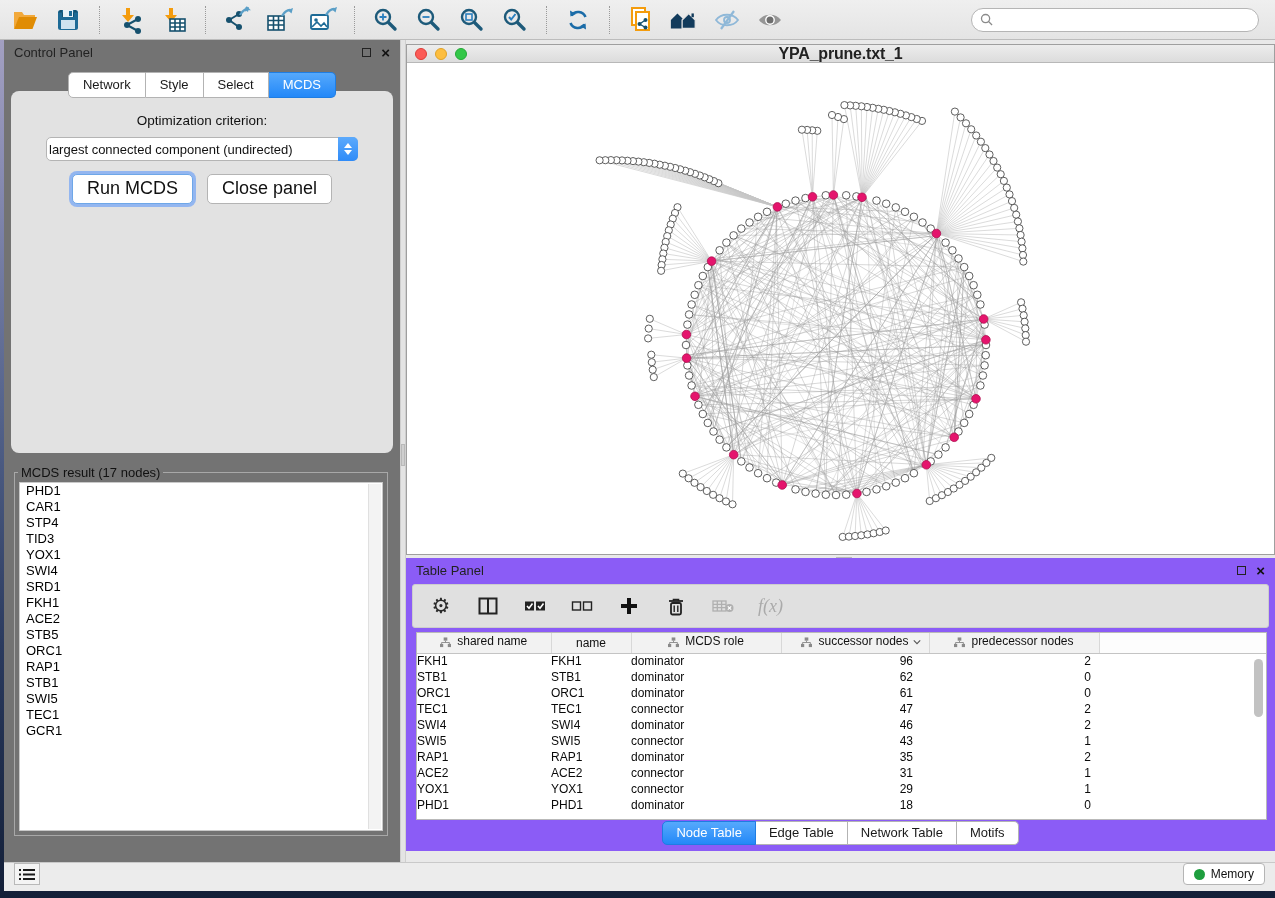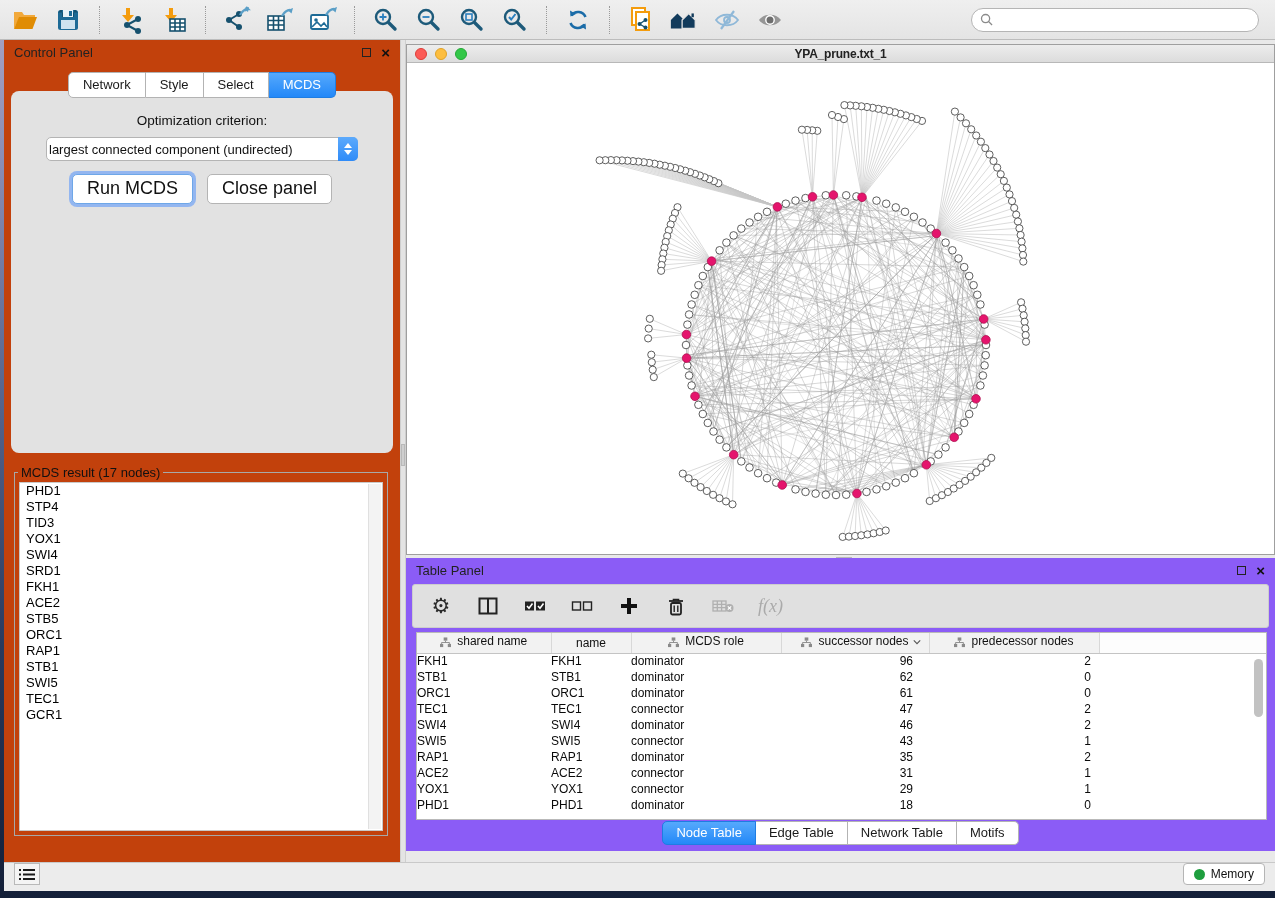--- a/index.html
+++ b/index.html
@@ -16,21 +16,21 @@
   .tbtn { width:30px; height:28px; display:flex; align-items:center; justify-content:center; cursor:default; }
   .tsep { width:1px; height:28px; border-left:1px dotted #9a9a9a; margin:0 3px; }
   .search-wrap { margin-left:auto; margin-right:6px; width:288px; height:24px; background:#fff;
     border:1px solid #b5b5b5; border-radius:13px; display:flex; align-items:center; padding:0 8px; gap:5px; }
   .search-wrap input { border:none; outline:none; flex:1; font-size:12px; background:transparent; }
 
   
   .main { position:absolute; top:40px; left:4px; width:1271px; height:822px; background:#e9e9e9; }
 
   
-  .control-panel { position:absolute; left:0; top:0; width:396px; height:822px; background:#c2410c; }
+  .control-panel { position:absolute; left:0; top:0; width:396px; height:822px; background:#737373; }
   .panel-header { position:relative; height:24px; display:flex; align-items:center; padding:0 10px; }
   .panel-title { font-size:13px; color:#222; }
   .panel-header .win-icons { margin-left:auto; display:flex; align-items:center; gap:10px; }
   .float-ic { width:9px; height:9px; border:1.5px solid #222; display:inline-block; }
   .close-ic { font-size:15px; font-weight:bold; color:#111; line-height:9px; }
 
   .cp-inner { position:absolute; left:7px; top:51px; width:382px; height:362px; background:#e2e2e2; border-radius:8px; }
 
   .cp-tabs { position:absolute; top:32px; left:0; width:396px; display:flex; justify-content:center; z-index:2; }
   .seg-tab { padding:4px 14px 5px; background:#fff; border:1px solid #b3b3b3; border-left-width:0;
@@ -66,21 +66,21 @@
 
   
   .right-col { position:absolute; left:402px; top:0; width:869px; height:822px; }
 
   .network-window { position:absolute; left:0; top:4px; width:869px; height:511px;
     border:1px solid #9f9f9f; background:#fff; }
   .net-titlebar { height:18px; background:linear-gradient(#ededed,#dcdcdc); border-bottom:1px solid #b8b8b8;
     position:relative; display:flex; align-items:center; justify-content:center; }
   .traffic { position:absolute; left:8px; top:0; height:18px; display:flex; align-items:center; gap:8px; }
   .tl { width:12px; height:12px; border-radius:50%; }
-  .net-title { font-size:12px; font-weight:bold; color:#222; letter-spacing:-0.2px;text-align:right; }
+  .net-title { font-size:16px; font-weight:bold; color:#222; letter-spacing:-0.2px;text-align:right; }
   .net-canvas { position:relative; width:867px; height:491px; background:#fff; overflow:hidden; }
 
   
   .h-splitter { position:absolute; left:0; top:515px; width:869px; height:10px; background:#e9e9e9; }
   .h-splitter .grip { position:absolute; left:430px; top:2px; width:16px; height:6px; background:#cfcfcf; border:1px solid #b9b9b9; }
 
   
   .table-panel { position:absolute; left:0; top:518px; width:869px; height:293px; background:#8b5cf6; }
   .tp-toolbar { position:absolute; left:6px; right:6px; top:26px; height:44px; background:#e0e0e0;
     border:1px solid #cdcdcd; border-radius:3px; display:flex; align-items:center; gap:23px; padding:0 16px; }
@@ -297,20 +297,21 @@
           <button class="btn focused">Run MCDS</button>
           <button class="btn">Close panel</button>
         </div>
       </div>
 
       <fieldset class="result-group">
         <legend>MCDS result (17 nodes)</legend>
         <div class="result-list" id="mcds-list">
           <div class="result-scroll"></div>
         <div class="result-item">PHD1</div>
+            <div class="result-item">CAR1</div>
             <div class="result-item">STP4</div>
             <div class="result-item">TID3</div>
             <div class="result-item">YOX1</div>
             <div class="result-item">SWI4</div>
             <div class="result-item">SRD1</div>
             <div class="result-item">FKH1</div>
             <div class="result-item">ACE2</div>
             <div class="result-item">STB5</div>
             <div class="result-item">ORC1</div>
             <div class="result-item">RAP1</div>

